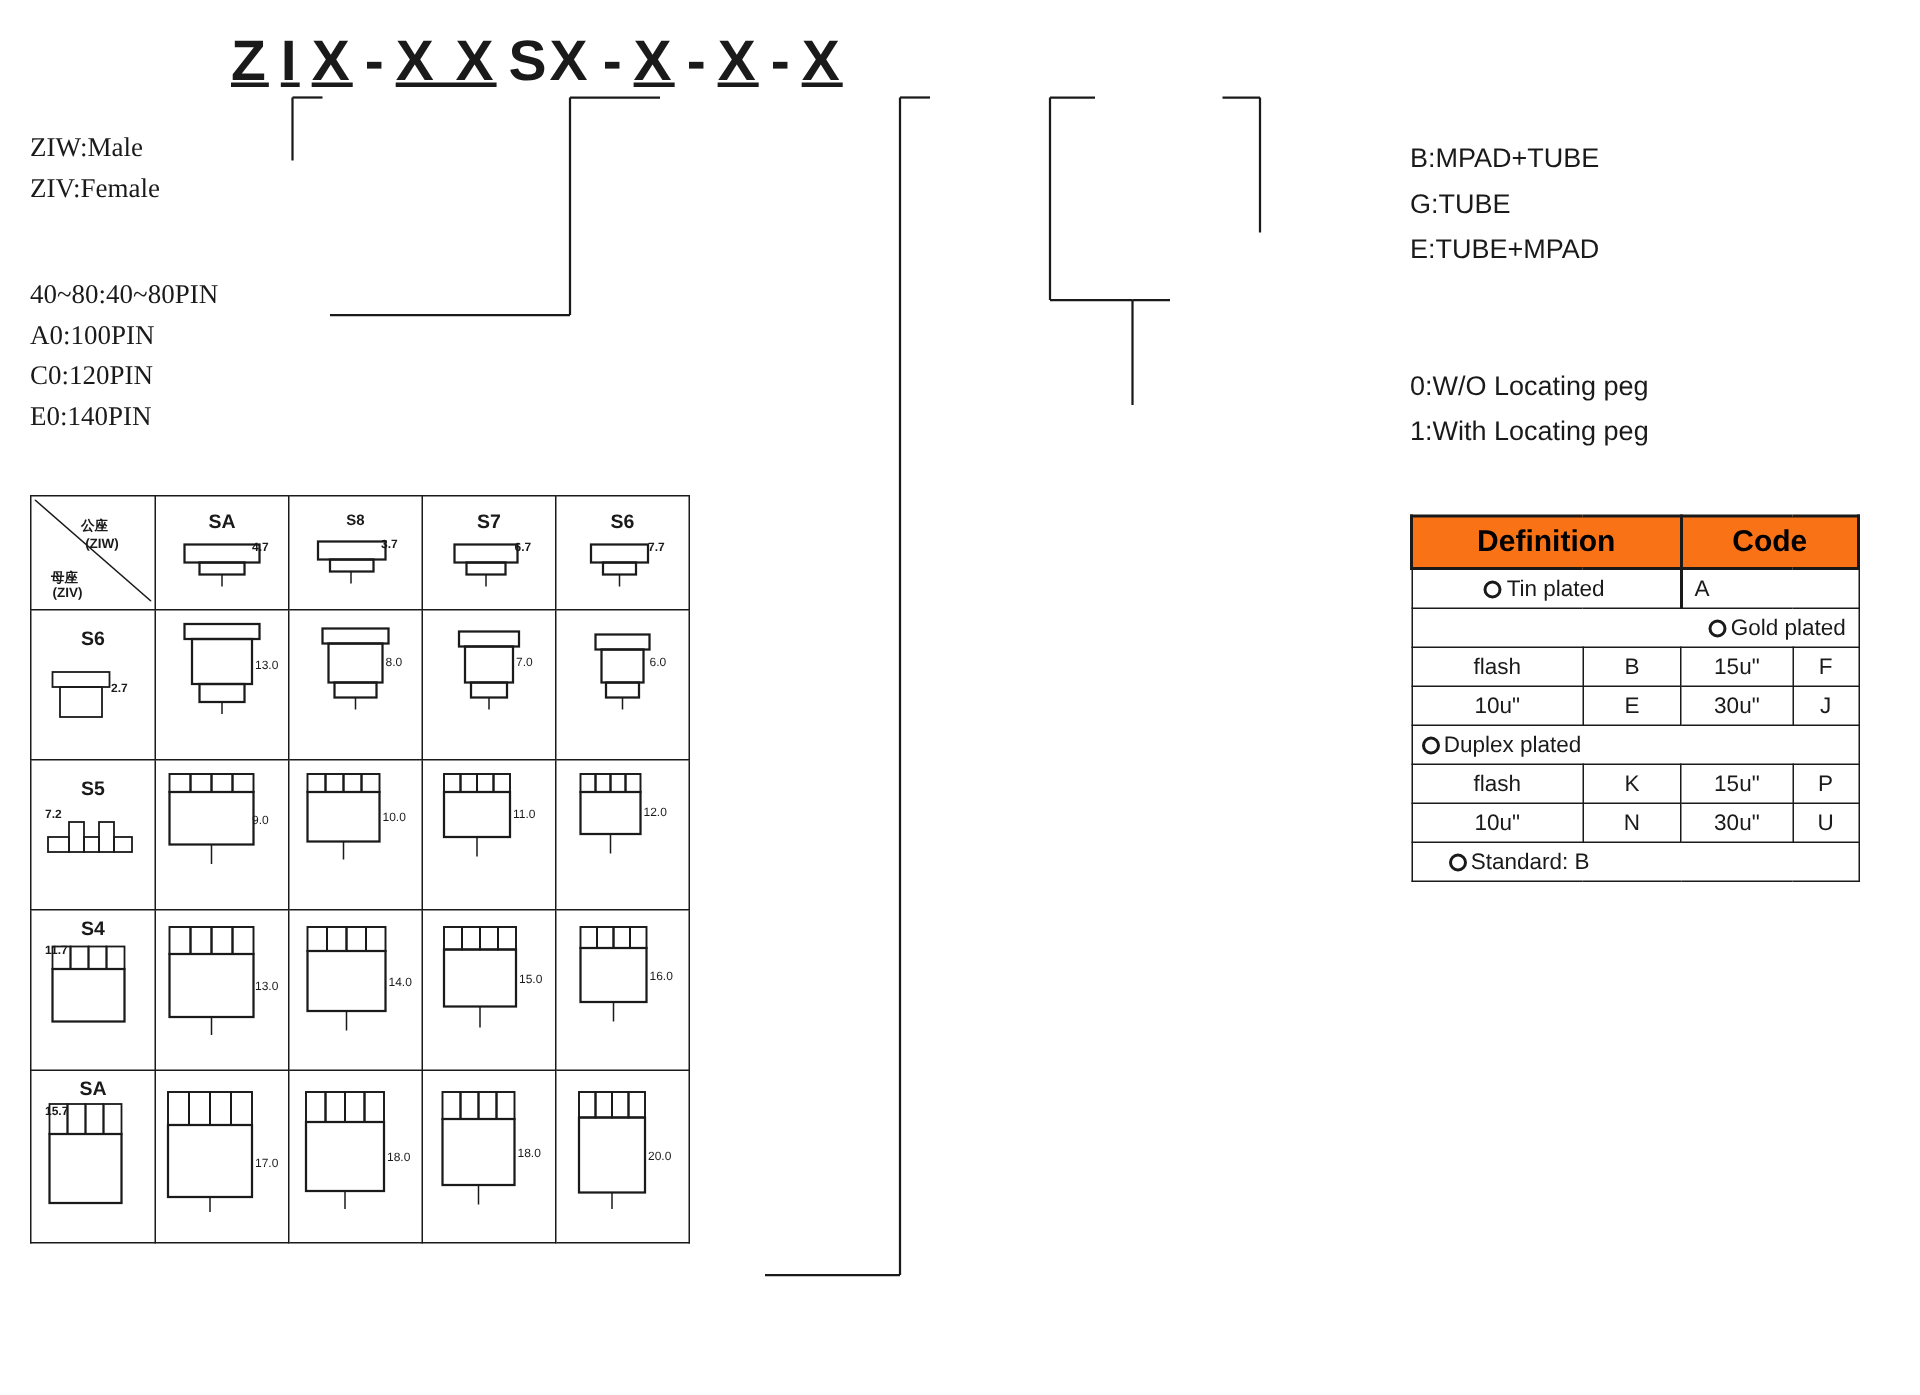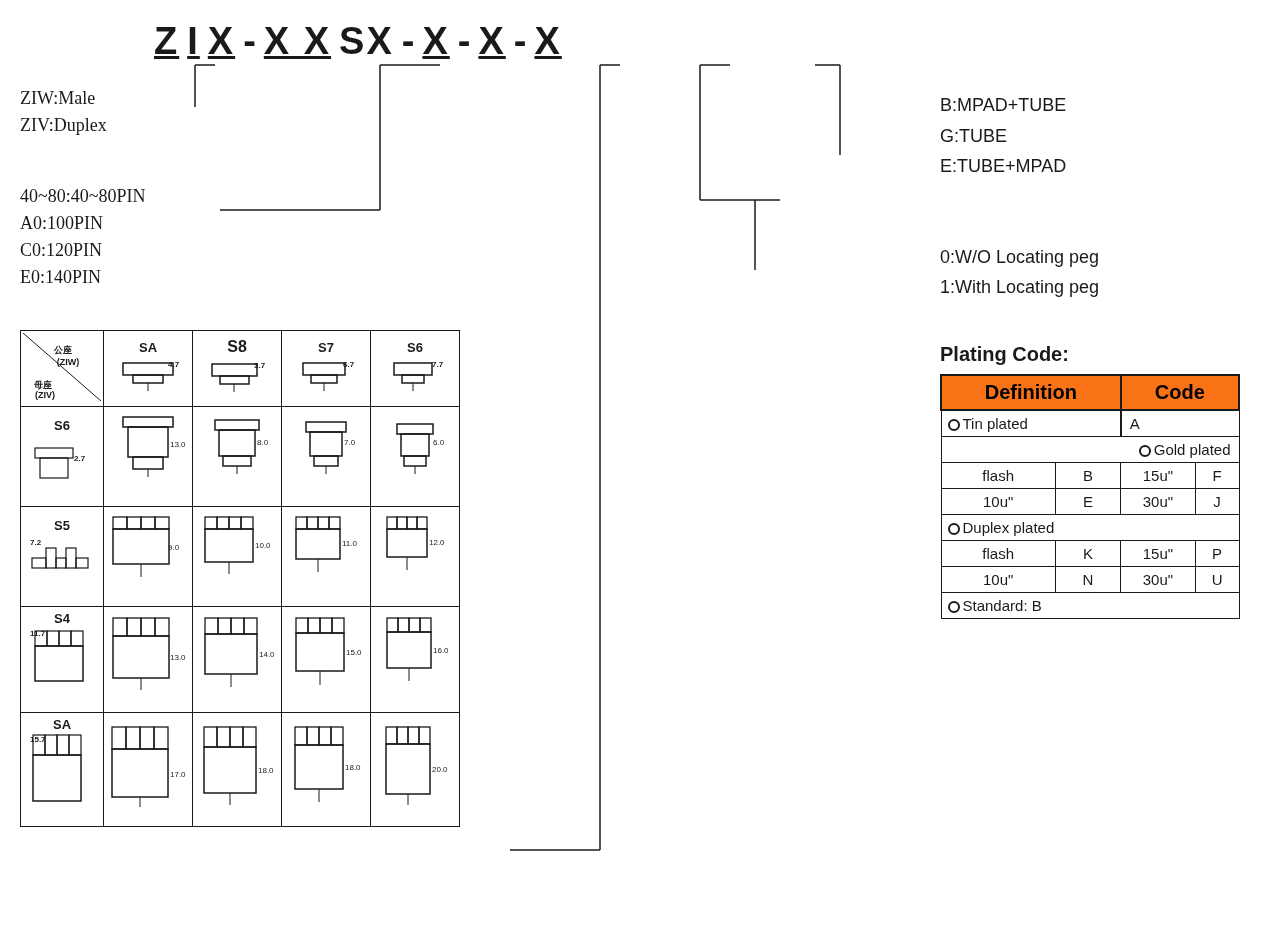--- a/index.html
+++ b/index.html
@@ -229,21 +229,21 @@
   <span class="pn-segment">X</span>
   <span class="pn-dash"> -</span>
   <span class="pn-segment">X</span>
   <span class="pn-dash"> -</span>
   <span class="pn-segment">X</span>
 </div>
 
 <div class="left-labels">
   <div class="label-group">
     <div class="label-line">ZIW:Male</div>
-    <div class="label-line">ZIV:Duplex</div>
+    <div class="label-line">ZIV:Female</div>
   </div>
   <div class="label-group" style="margin-top: 44px;">
     <div class="label-line">40~80:40~80PIN</div>
     <div class="label-line">A0:100PIN</div>
     <div class="label-line">C0:120PIN</div>
     <div class="label-line">E0:140PIN</div>
   </div>
 </div>
 
 <div class="right-info">
@@ -253,33 +253,32 @@
     <div class="packaging-line">G:TUBE</div>
     <div class="packaging-line">E:TUBE+MPAD</div>
   </div>
 
   <div class="locating-block" style="margin-top:60px;">
     <div class="locating-line">0:W/O Locating peg</div>
     <div class="locating-line">1:With Locating peg</div>
   </div>
 
   <div class="plating-block" style="margin-top:40px;">
-    <div class="plating-title">Plating Code:</div>
 
     <table class="plating-table">
       <thead>
         <tr>
           <th colspan="2" style="border-right:2px solid #1a1a1a;">Definition</th>
           <th colspan="2">Code</th>
         </tr>
       </thead>
       <tbody>
 
         <tr class="category-row">
-          <td colspan="2" style="text-align:left; padding-left:6px; border-right:2px solid #1a1a1a;">
+          <td colspan="2" style="text-align:center; padding-left:6px; border-right:2px solid #1a1a1a;">
             <span class="circle-dot"></span>Tin plated
           </td>
           <td colspan="2">A</td>
         </tr>
 
         <tr class="category-row">
           <td colspan="4" style="text-align:right; padding-left:18px;">
             <span class="circle-dot"></span>Gold plated
           </td>
         </tr>
@@ -310,21 +309,21 @@
           <td>P</td>
         </tr>
         <tr class="data-row">
           <td>10u"</td>
           <td>N</td>
           <td>30u"</td>
           <td>U</td>
         </tr>
 
         <tr class="category-row">
-          <td colspan="4" style="text-align:left; padding-left:6px;">
+          <td colspan="4" style="text-align:left; padding-left:24px;">
             <span class="circle-dot"></span>Standard: B
           </td>
         </tr>
       </tbody>
     </table>
   </div>
 </div>
 
 <div class="matrix-container">
   <table class="matrix-table">
@@ -344,21 +343,21 @@
           <div style="font-size:13px; font-weight:bold;">SA</div>
           <svg width="70" height="40">
 
             <rect x="10" y="8" width="50" height="12" fill="none" stroke="#1a1a1a" stroke-width="1.5"></rect>
             <rect x="20" y="20" width="30" height="8" fill="none" stroke="#1a1a1a" stroke-width="1.5"></rect>
             <line x1="35" y1="28" x2="35" y2="36" stroke="#1a1a1a" stroke-width="1"></line>
             <text x="55" y="12" font-size="8" fill="#1a1a1a">4.7</text>
           </svg>
         </th>
         <th class="header-cell">
-          <div style="font-size:16px; font-weight:bold;">S8</div>
+          <div style="font-size:10px; font-weight:bold;">S8</div>
           <svg width="70" height="40">
             <rect x="10" y="8" width="45" height="12" fill="none" stroke="#1a1a1a" stroke-width="1.5"></rect>
             <rect x="18" y="20" width="29" height="8" fill="none" stroke="#1a1a1a" stroke-width="1.5"></rect>
             <line x1="32" y1="28" x2="32" y2="36" stroke="#1a1a1a" stroke-width="1"></line>
             <text x="52" y="12" font-size="8" fill="#1a1a1a">3.7</text>
           </svg>
         </th>
         <th class="header-cell">
           <div style="font-size:13px; font-weight:bold;">S7</div>
           <svg width="70" height="40">

